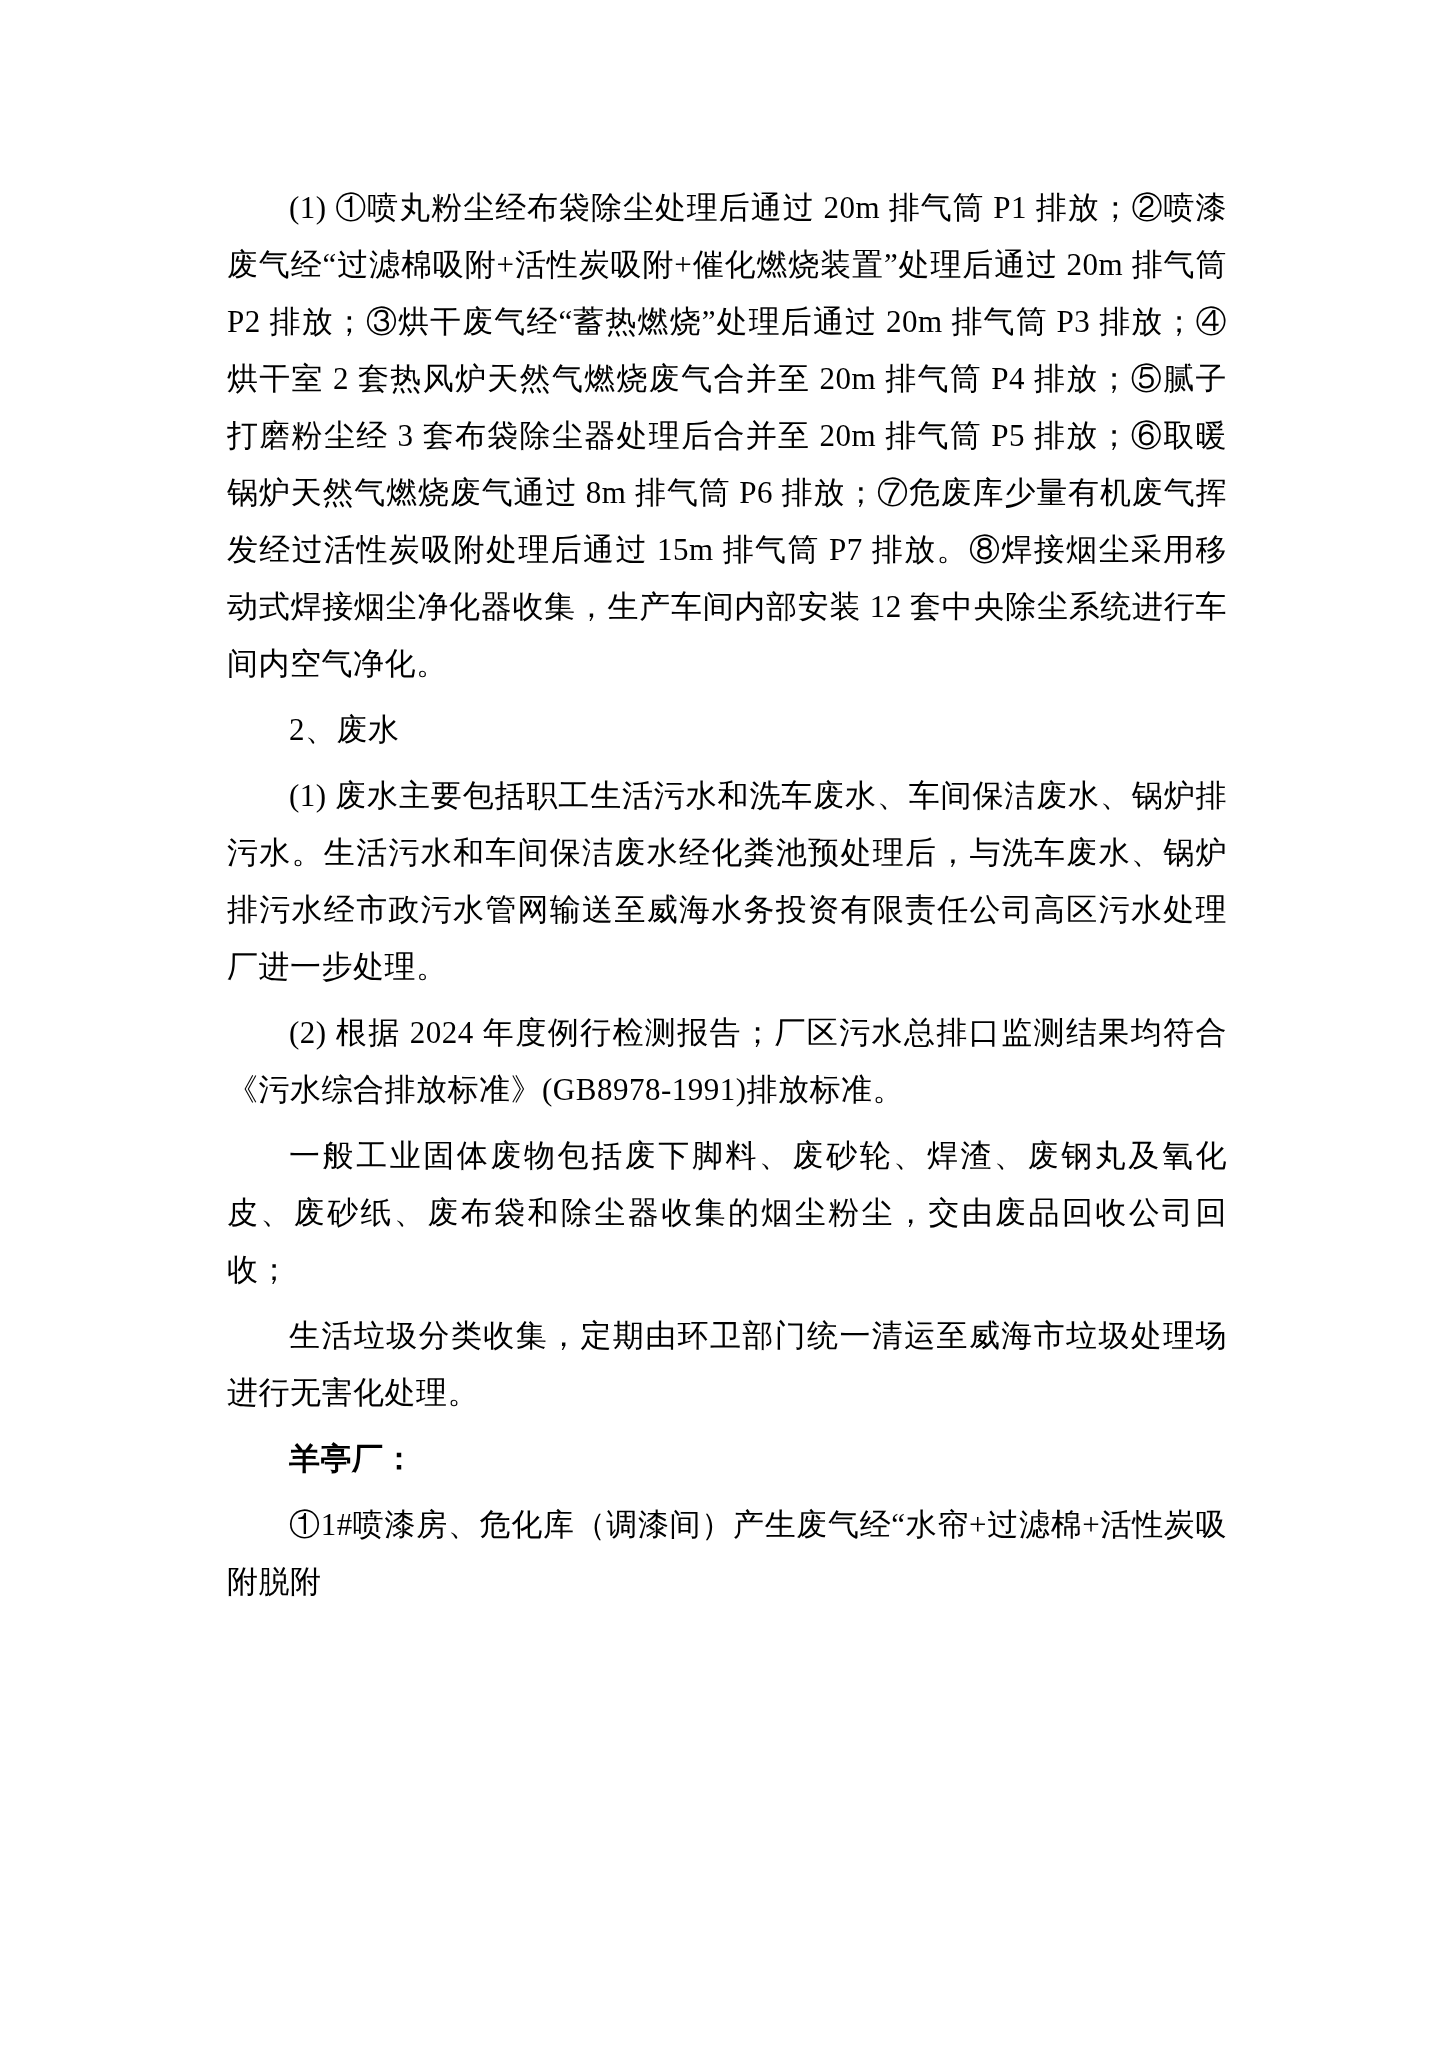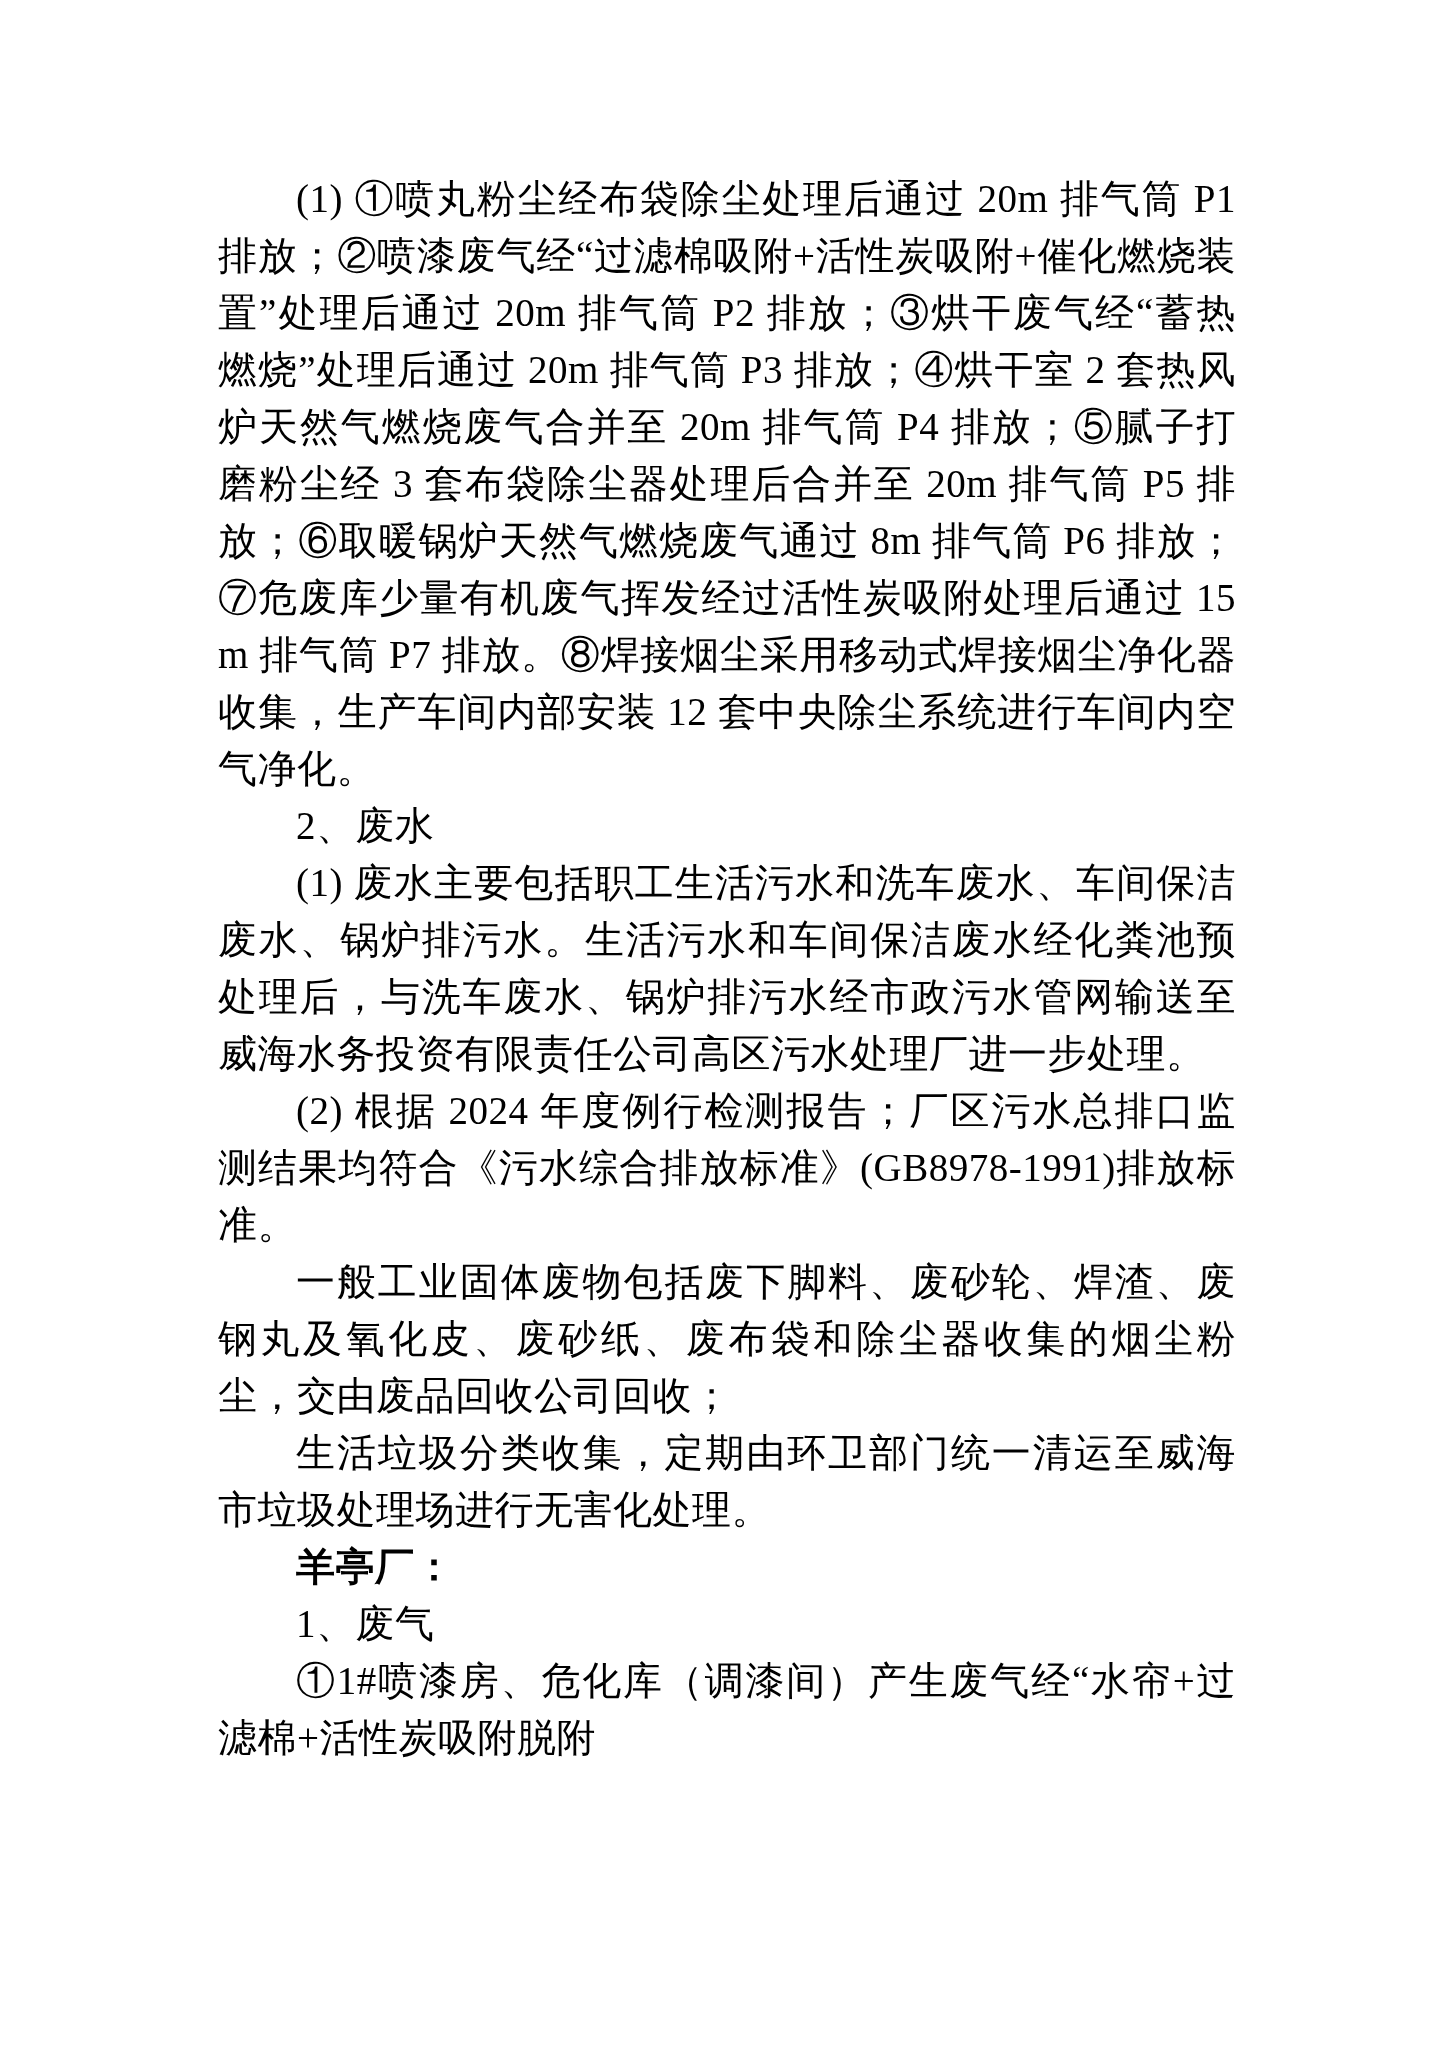--- a/index.html
+++ b/index.html
@@ -15,23 +15,23 @@
     color: #000000;
     font-family: "Liberation Serif", "DejaVu Serif", serif;
     box-sizing: border-box;
     padding: 170px 212px 0 218px;
     overflow: hidden;
   }
   .doc-body {
     width: 100%;
   }
   .para {
-    margin: 0;
+    margin: 9px;
     padding: 0;
-    font-size: 39px;
+    font-size: 31px;
     line-height: 57px;
     text-align: justify;
     text-justify: inter-ideograph;
     text-indent: 2em;
     letter-spacing: 0.5px;
     word-break: break-all;
   }
   .para.bold {
     font-weight: bold;
   }
@@ -41,16 +41,15 @@
 
 <div class="page">
   <div class="doc-body">
     <p class="para">(1) ①喷丸粉尘经布袋除尘处理后通过 20m 排气筒 P1 排放；②喷漆废气经“过滤棉吸附+活性炭吸附+催化燃烧装置”处理后通过 20m 排气筒 P2 排放；③烘干废气经“蓄热燃烧”处理后通过 20m 排气筒 P3 排放；④烘干室 2 套热风炉天然气燃烧废气合并至 20m 排气筒 P4 排放；⑤腻子打磨粉尘经 3 套布袋除尘器处理后合并至 20m 排气筒 P5 排放；⑥取暖锅炉天然气燃烧废气通过 8m 排气筒 P6 排放；⑦危废库少量有机废气挥发经过活性炭吸附处理后通过 15m 排气筒 P7 排放。⑧焊接烟尘采用移动式焊接烟尘净化器收集，生产车间内部安装 12 套中央除尘系统进行车间内空气净化。</p>
     <p class="para">2、废水</p>
     <p class="para">(1) 废水主要包括职工生活污水和洗车废水、车间保洁废水、锅炉排污水。生活污水和车间保洁废水经化粪池预处理后，与洗车废水、锅炉排污水经市政污水管网输送至威海水务投资有限责任公司高区污水处理厂进一步处理。</p>
     <p class="para">(2) 根据 2024 年度例行检测报告；厂区污水总排口监测结果均符合《污水综合排放标准》(GB8978-1991)排放标准。</p>
     <p class="para">一般工业固体废物包括废下脚料、废砂轮、焊渣、废钢丸及氧化皮、废砂纸、废布袋和除尘器收集的烟尘粉尘，交由废品回收公司回收；</p>
     <p class="para">生活垃圾分类收集，定期由环卫部门统一清运至威海市垃圾处理场进行无害化处理。</p>
     <p class="para bold">羊亭厂：</p>
-    <p class="para">1、废气</p>
     <p class="para">①1#喷漆房、危化库（调漆间）产生废气经“水帘+过滤棉+活性炭吸附脱附</p>
   </div>
 </div>
 
 </body></html>

